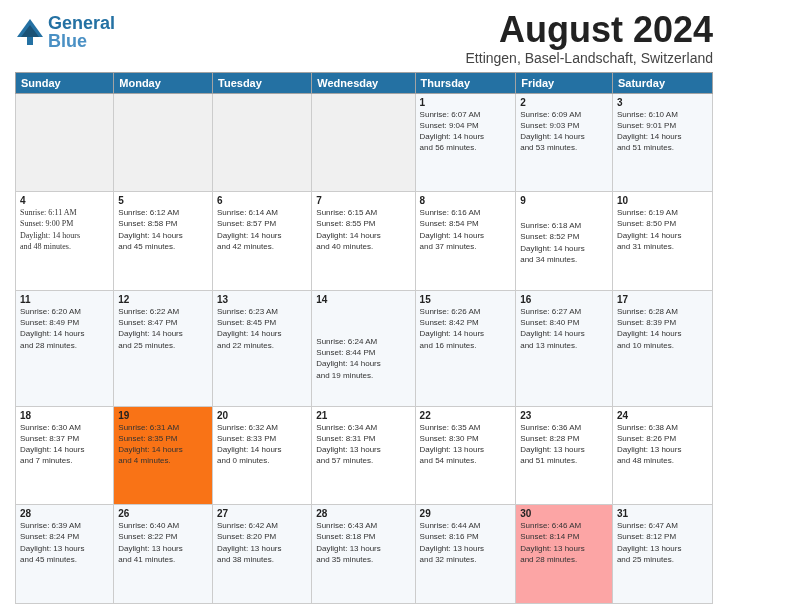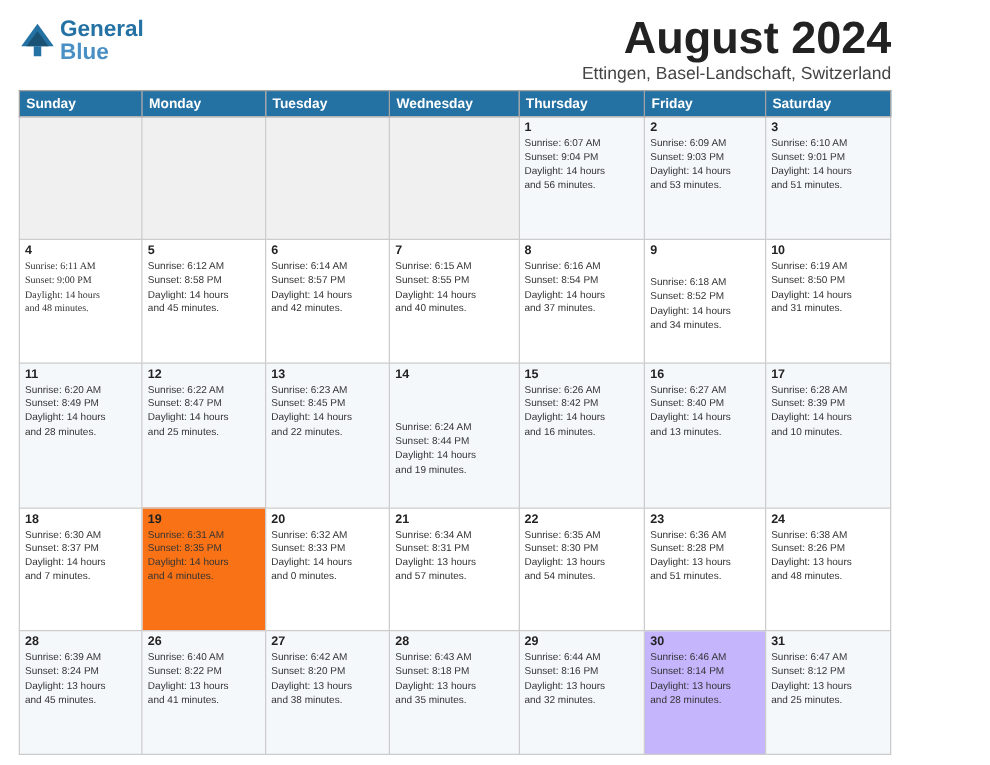--- a/index.html
+++ b/index.html
@@ -347,21 +347,21 @@
 Daylight: 13 hours
 and 35 minutes.</div>
           </td>
           <td style="background: rgb(245, 248, 251);">
             <span class="day-num">29</span>
             <div class="cell-info" style="white-space: pre-line;">Sunrise: 6:44 AM
 Sunset: 8:16 PM
 Daylight: 13 hours
 and 32 minutes.</div>
           </td>
-          <td style="background: #c4b5fd;">
+          <td style="background: #fca5a5;">
             <span class="day-num">30</span>
             <div class="cell-info" style="white-space: pre-line;">Sunrise: 6:46 AM
 Sunset: 8:14 PM
 Daylight: 13 hours
 and 28 minutes.</div>
           </td>
           <td style="background: rgb(245, 248, 251);">
             <span class="day-num">31</span>
             <div class="cell-info" style="white-space: pre-line;">Sunrise: 6:47 AM
 Sunset: 8:12 PM

